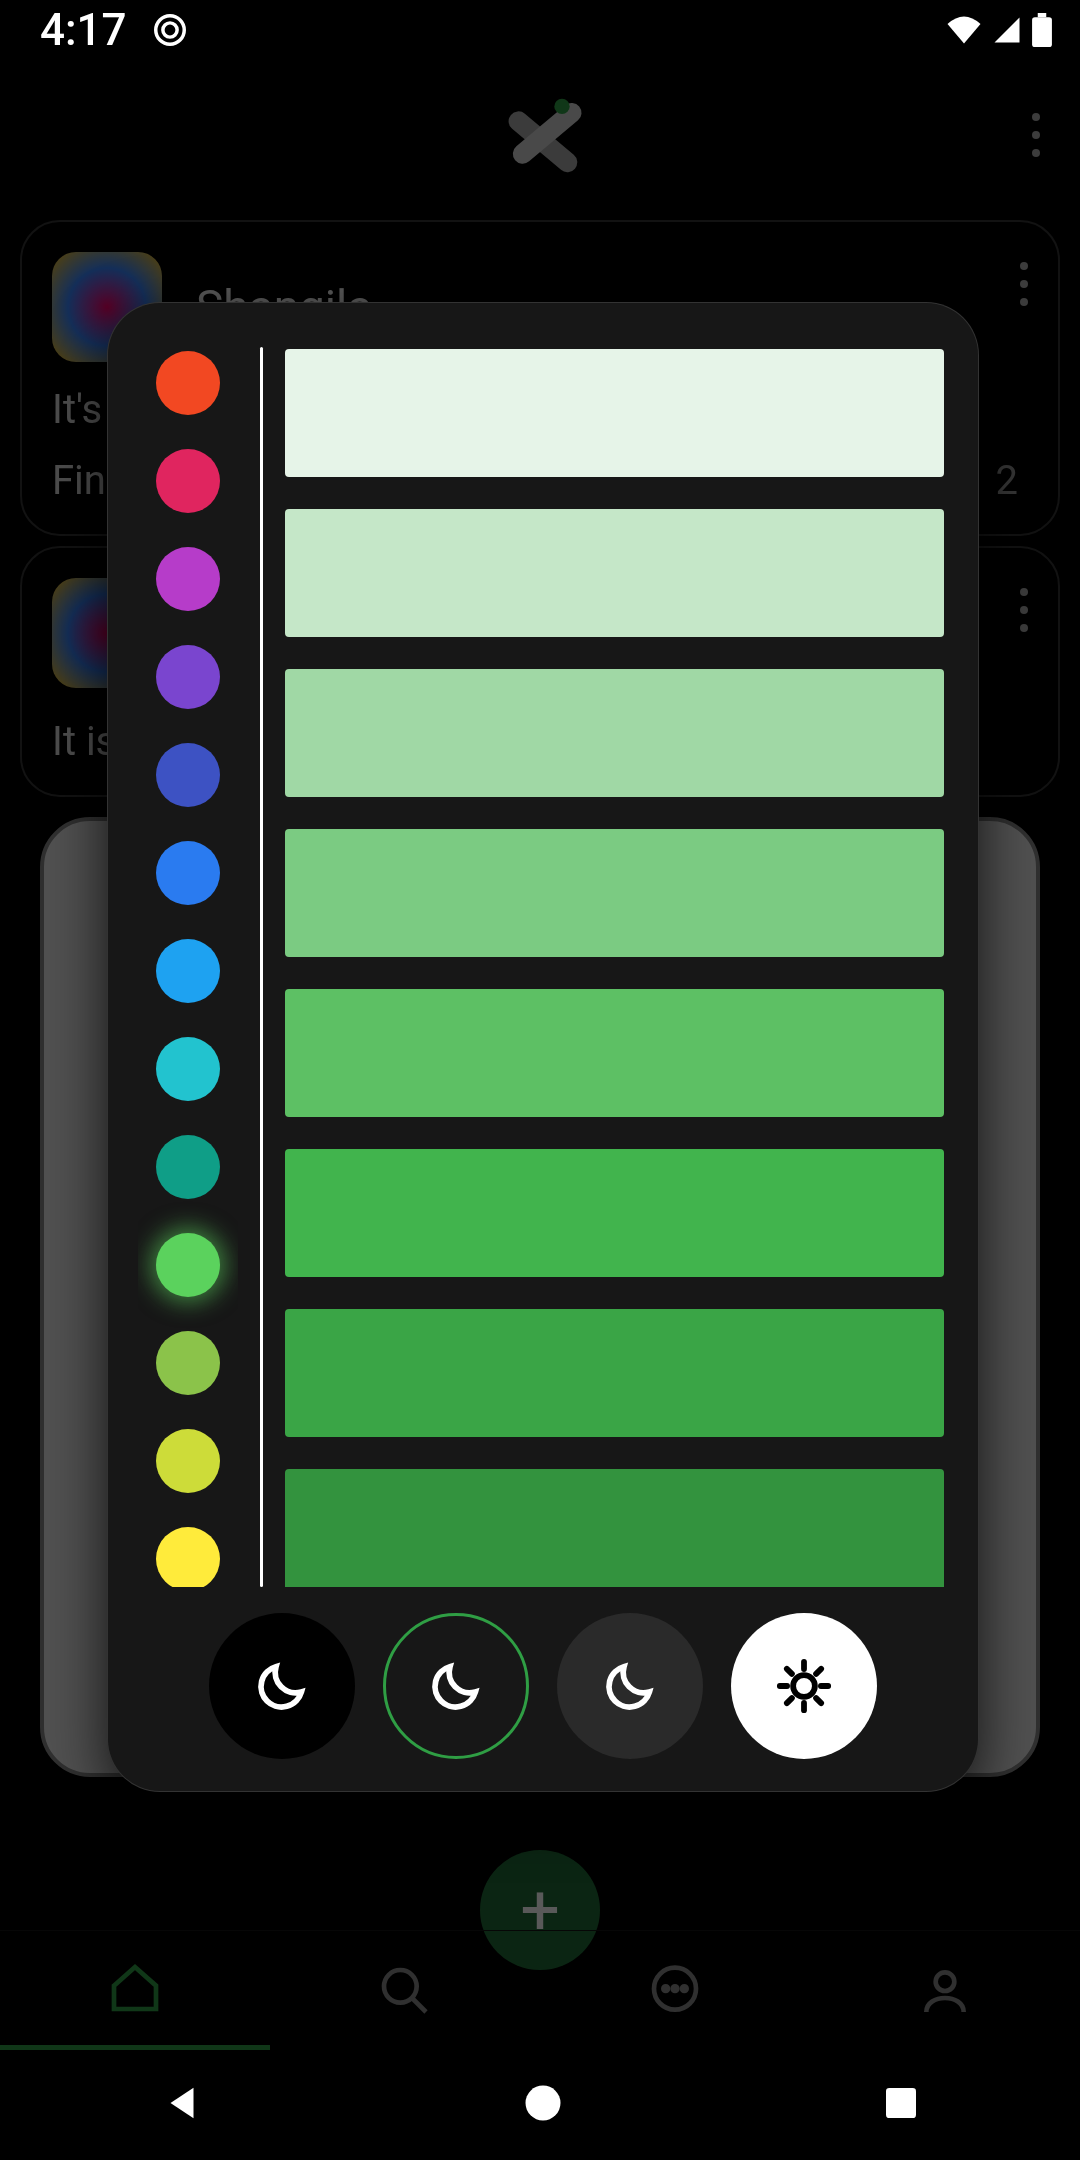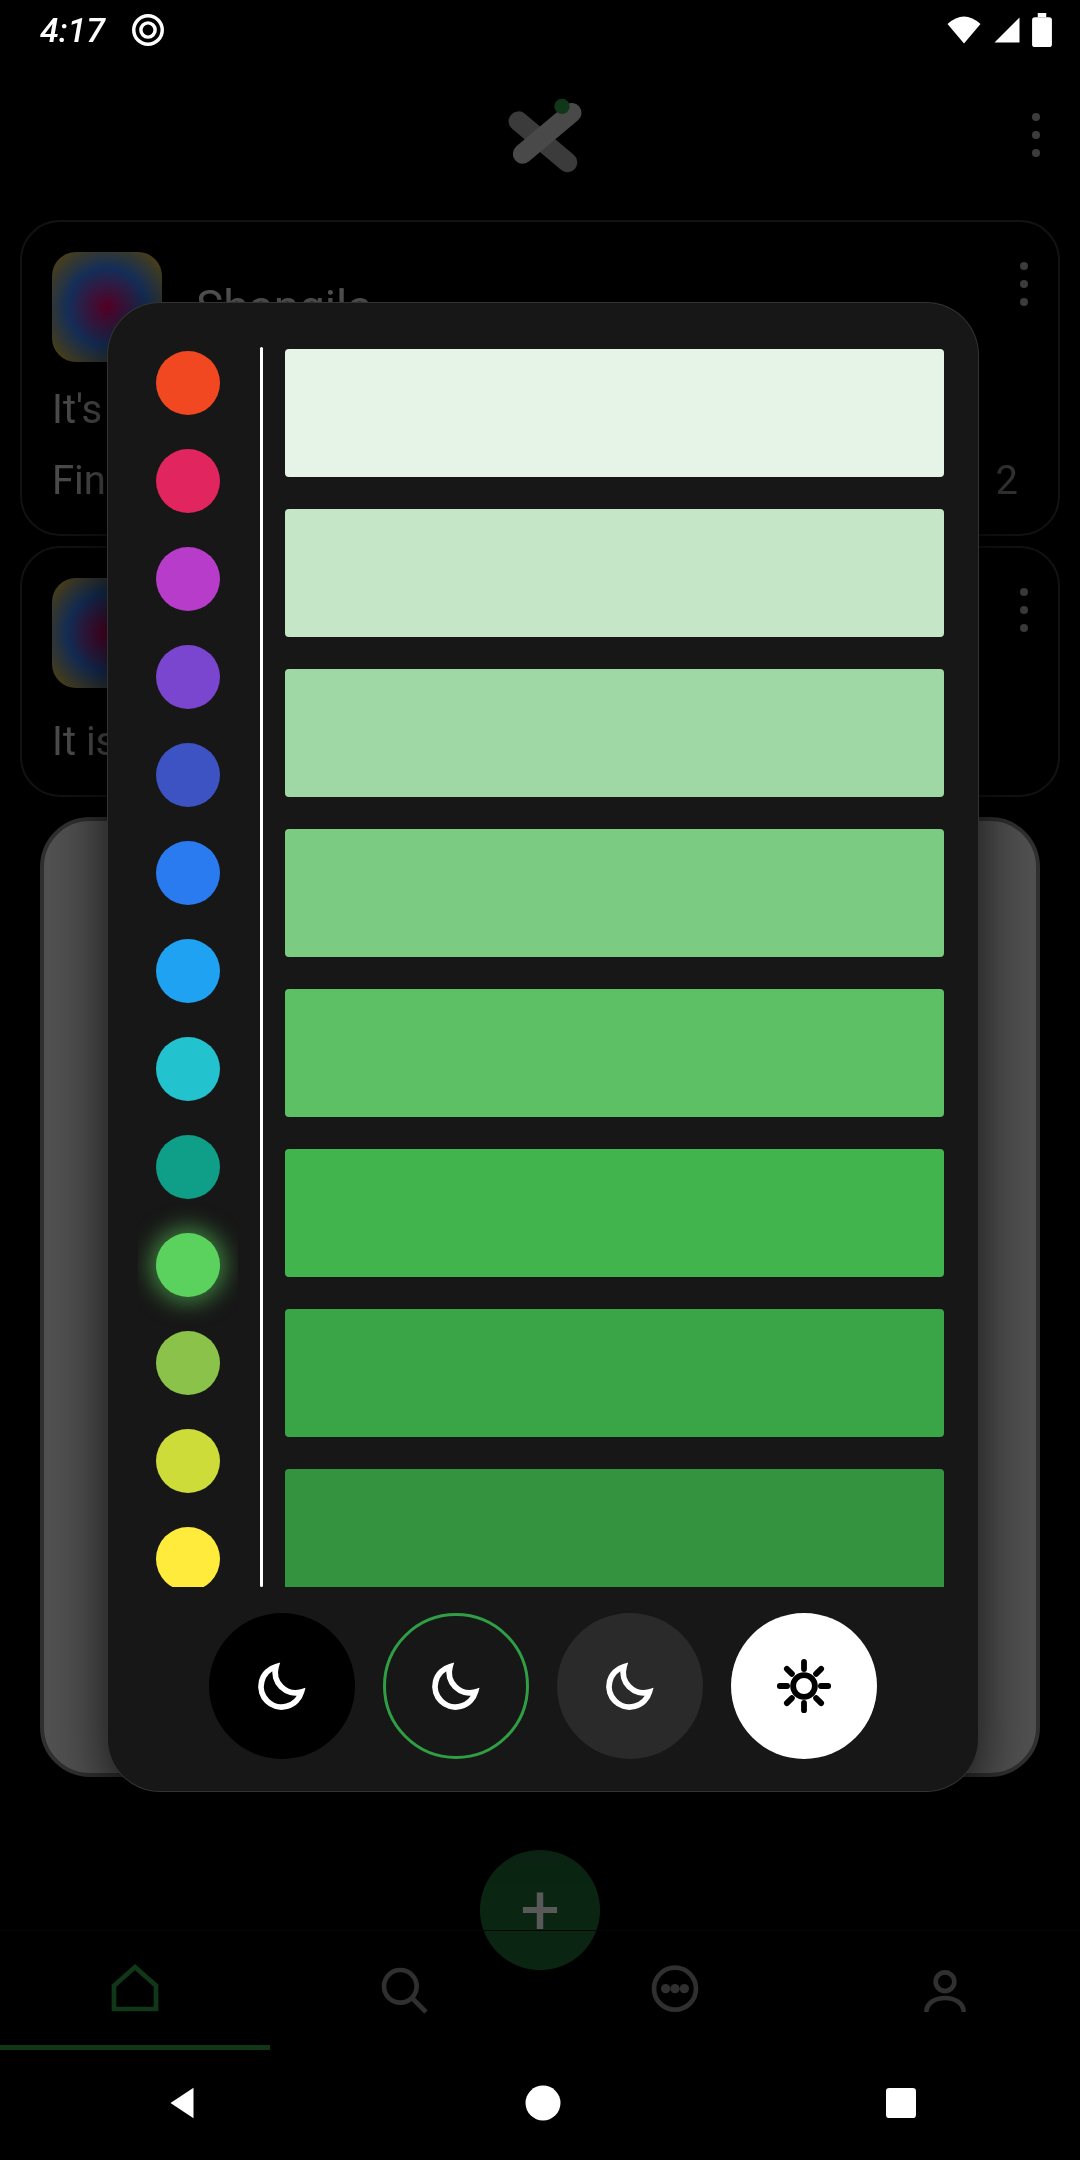--- a/index.html
+++ b/index.html
@@ -13,23 +13,22 @@
     position: relative;
   }
 
   
   .status-bar {
     height: 60px;
     display: flex;
     align-items: center;
     justify-content: space-between;
     padding: 0 28px 0 40px;
-    font-size: 34px;
+    font-size: 44px;
     font-weight: 500;
-    font-style: italic;
   }
   .status-left { display: flex; align-items: center; gap: 24px; }
   .status-right { display: flex; align-items: center; gap: 10px; }
   .status-icon { display:inline-flex; }
 
   
   .app-backdrop {
     position: absolute;
     top: 60px; left: 0; right: 0; bottom: 110px;
     filter: brightness(0.35);

